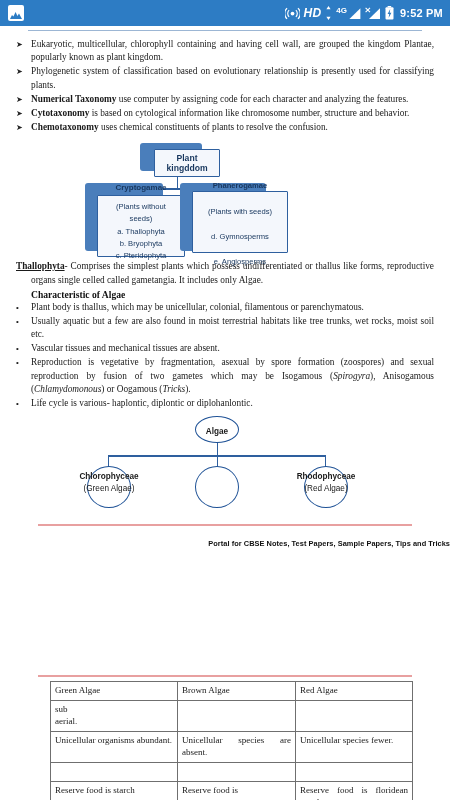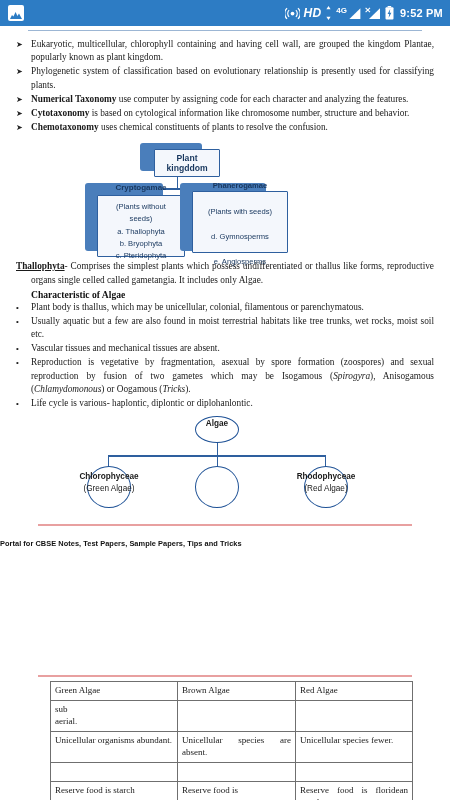--- a/index.html
+++ b/index.html
@@ -105,21 +105,21 @@
     text-align: center;
     font-family: "Liberation Sans", sans-serif;
     color: #1a1a1a;
     line-height: 1.5;
   }
   .elltext .t1 { font-size: 8.2px; font-weight: bold; }
   .elltext .t2 { font-size: 8.2px; }
 
   .pink-rule { height: 2px; background: #e8a0a0; margin: 0 38px; }
   .footer-note {
-    text-align: left;
+    text-align: right;
     font-family: "Liberation Sans", sans-serif;
     font-size: 7.4px; font-weight: bold;
     color: #111; margin-top: 13px;
     letter-spacing: .05px;
   }
 
   
   .tbl-wrap { position: absolute; left: 50px; top: 651px; width: 362px; }
   table.algae {
     width: 362px; border-collapse: collapse;
@@ -285,21 +285,21 @@
         </div>
         <div class="bl">
           <div class="mk">•</div>
           <div class="tx">Life cycle is various- haplontic, diplontic or diplohanlontic.</div>
         </div>
       </div>
   </div>
 
   <div class="diagram2">
     <div class="ell" style="left:195px; top:0px; width:44px; height:27px;"></div>
-    <div class="elltext" style="left:187px; top:2px; width:60px;">
+    <div class="elltext" style="left:187px; top:10px; width:60px;">
       <div class="t1">Algae</div>
     </div>
 
     <div class="connector" style="left:216.5px; top:27px; width:1.4px; height:13px;"></div>
     <div class="connector" style="left:108px; top:39px; width:218px; height:1.4px;"></div>
     <div class="connector" style="left:108px; top:39px; width:1.4px; height:12px;"></div>
     <div class="connector" style="left:216.5px; top:39px; width:1.4px; height:12px;"></div>
     <div class="connector" style="left:325px; top:39px; width:1.4px; height:12px;"></div>
 
     <div class="ell" style="left:87px; top:50px; width:44px; height:42px;"></div>

